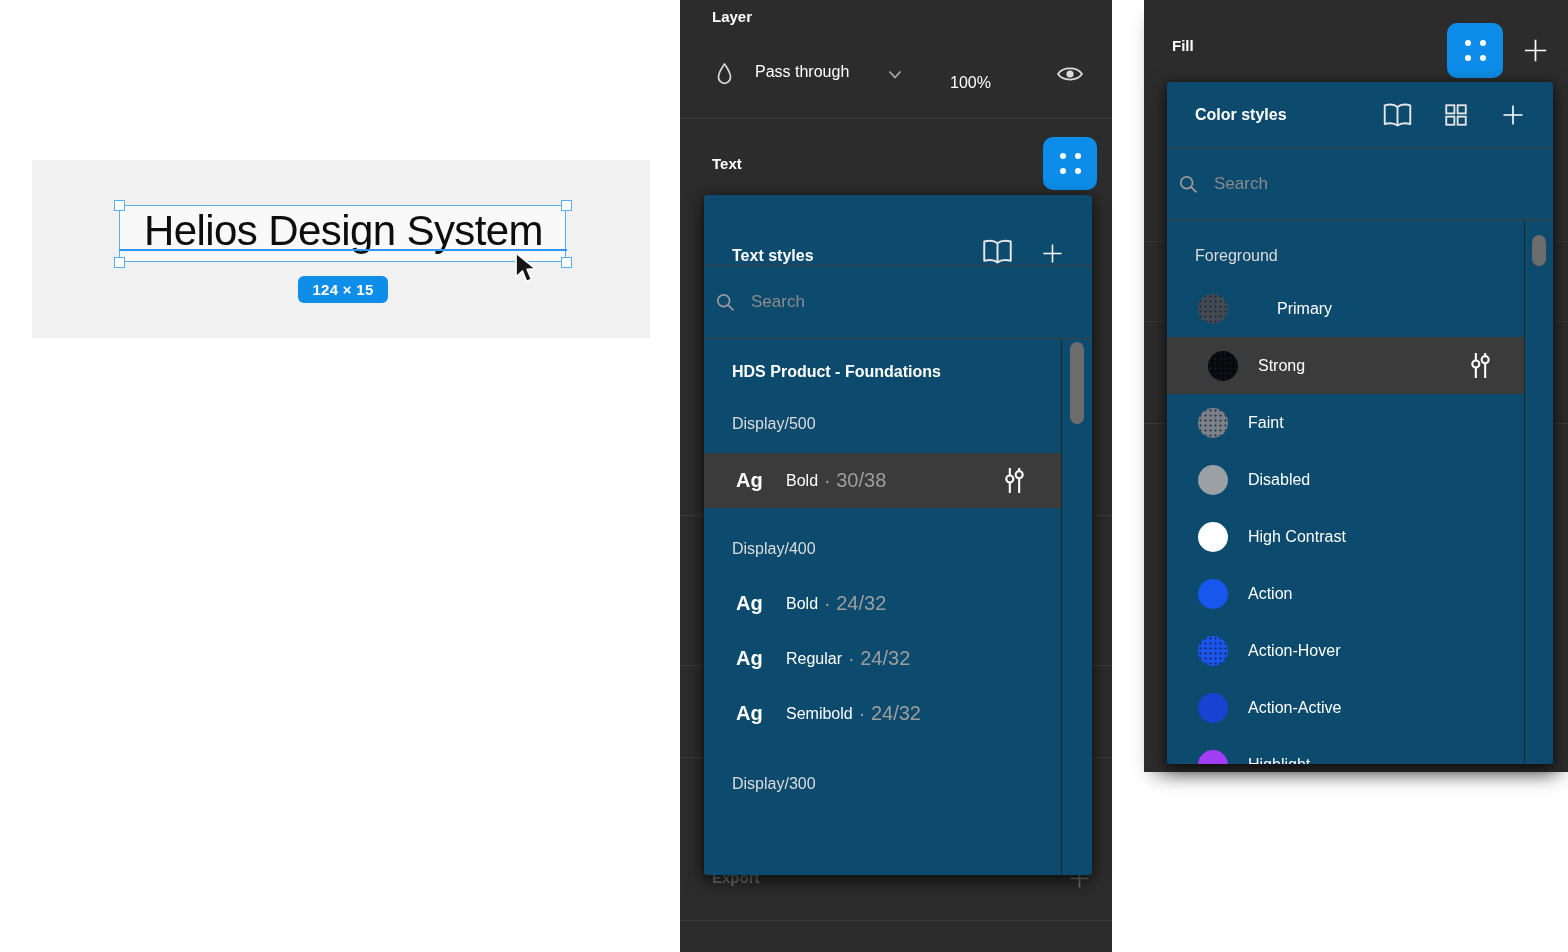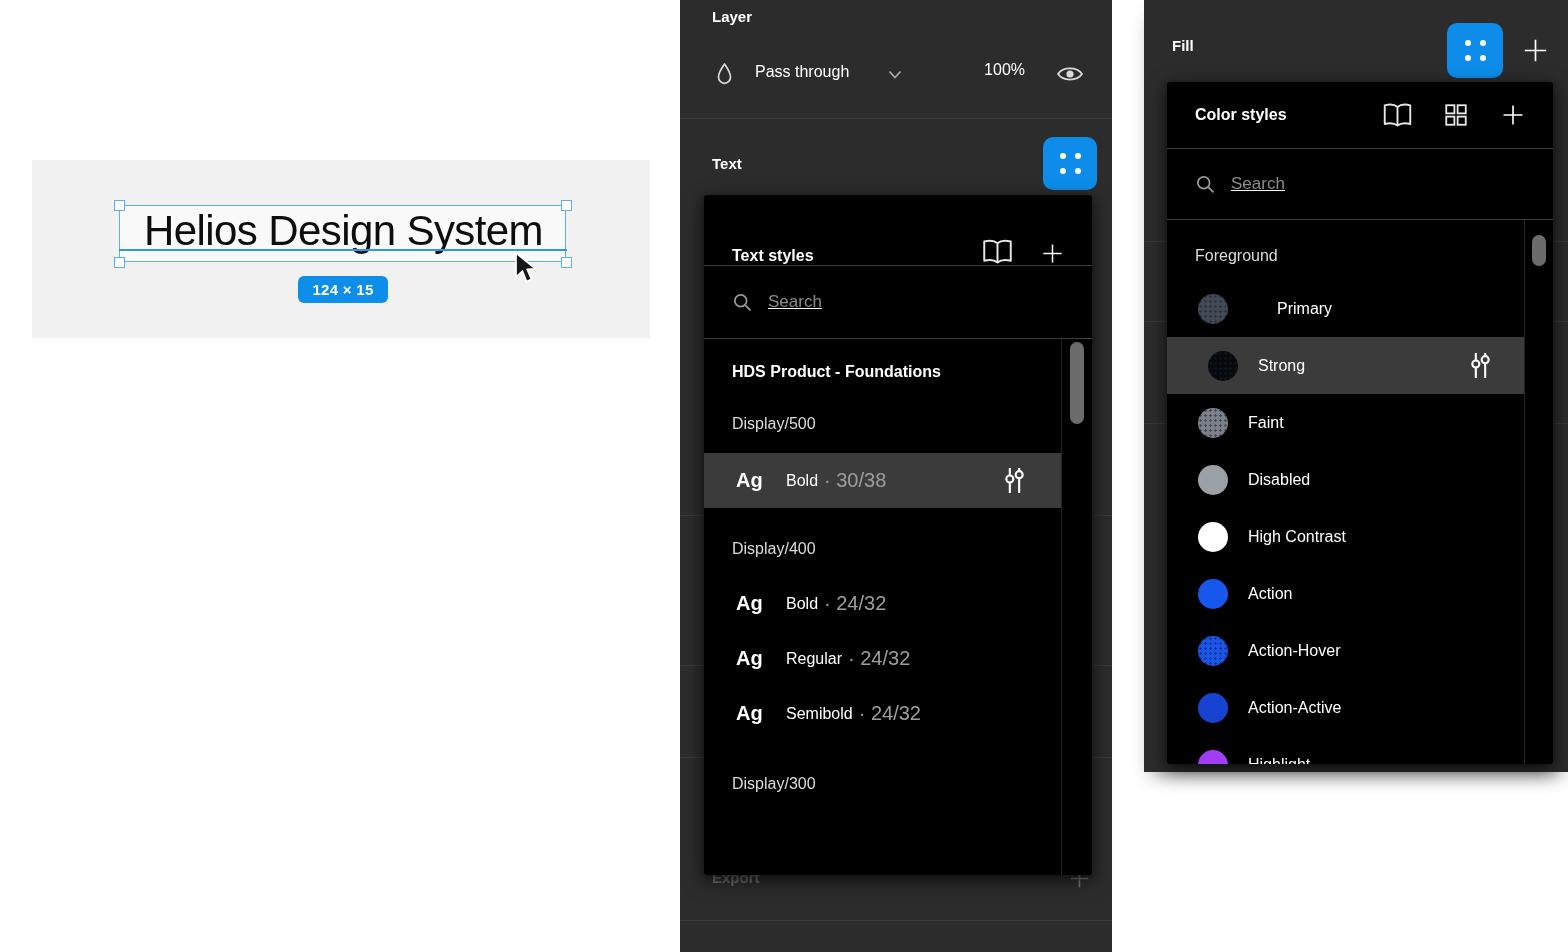--- a/index.html
+++ b/index.html
@@ -29,50 +29,50 @@
   .pdiv { position:absolute; left:0; width:100%; height:1px; background:#3a3a3a; }
 
   .sec-title { font-size:15px; font-weight:700; color:#fff; }
 
   
   #layer-title { left:32px; top:8px; }
   #blend-row { left:0; top:56px; width:432px; height:40px;padding-left:40px; }
   #blend-drop-icon { left:36px; top:6px; width:17px; height:24px; }
   #blend-label { left:75px; top:7px; font-size:16px; color:#fff; }
   #blend-chevron { left:208px; top:14px; width:14px; height:9px; }
-  #opacity-value { left:270px; top:5px; width:75px; font-size:16px; text-align:right; }
+  #opacity-value { left:270px; top:18px; width:75px; font-size:16px; }
   #eye-btn { left:376px; top:8px; width:28px; height:20px; }
 
   #text-title { left:32px; top:155px; }
   .styles-btn { background:#0d8de9; border-radius:10px; display:flex;
                 align-items:center; justify-content:center; }
   #text-styles-btn { left:363px; top:137px; width:54px; height:53px; }
   #fill-styles-btn { left:303px; top:23px;  width:56px; height:55px; }
   .dots4 { display:grid; grid-template-columns:6px 6px; grid-gap:9px; }
   .dots4 span { width:6px; height:6px; border-radius:50%; background:#fff; }
 
   #export-label { left:32px; top:869px; font-size:15px; font-weight:700; color:#6d6d6d; }
   #export-plus { left:388px; top:867px; width:23px; height:23px; opacity:.45; }
 
   #fill-title { left:28px; top:37px; }
   #fill-plus { left:378px; top:37px; width:27px; height:27px; }
 
   
-  .menu { position:absolute; background:#000000; border-radius:3px;
+  .menu { position:absolute; background:#0c4a6e; border-radius:3px;
           box-shadow:0 6px 20px rgba(0,0,0,.55), 0 2px 8px rgba(0,0,0,.4);
           display:flex; flex-direction:column; }
   #ts-menu { left:24px; top:195px; width:388px; height:680px; }
   #cs-menu { left:23px; top:82px;  width:386px; height:682px; }
   .menu-header { display:flex; align-items:center; padding:0 28px 0 28px; flex:0 0 auto; }
   #ts-menu .menu-header { height:70px;align-items:flex-end; }
   #cs-menu .menu-header { height:66px; }
   .menu-title { flex:1; font-size:16px; font-weight:700; color:#fff; }
   .hicon { display:flex; align-items:center; justify-content:center; }
   .mdiv { height:1px; background:#3e3e3e; flex:0 0 auto; }
-  .searchrow { display:flex; align-items:center; padding:0 28px; gap:15px; flex:0 0 auto;text-decoration:underline; }
+  .searchrow { display:flex; align-items:center; padding:0 11px; gap:15px; flex:0 0 auto; }
   #ts-menu .searchrow { height:72px; }
   #cs-menu .searchrow { height:70px; }
   .searchrow input { background:transparent; border:none; outline:none; color:#e8e8e8;
                      font-size:17px; flex:1; font-family:inherit; }
   .searchrow input::placeholder { color:#8b8b8b; }
   .mlist { position:relative; flex:1; overflow:hidden; }
   .scroll-sep { position:absolute; top:0; bottom:0; width:1px; background:#232323; }
   #ts-menu .scroll-sep { right:30px; } #cs-menu .scroll-sep { right:28px; }
   .thumb { position:absolute; background:#6c6c6c; border-radius:7px; }
   #ts-thumb { right:8px; top:3px; width:14px; height:82px; }

